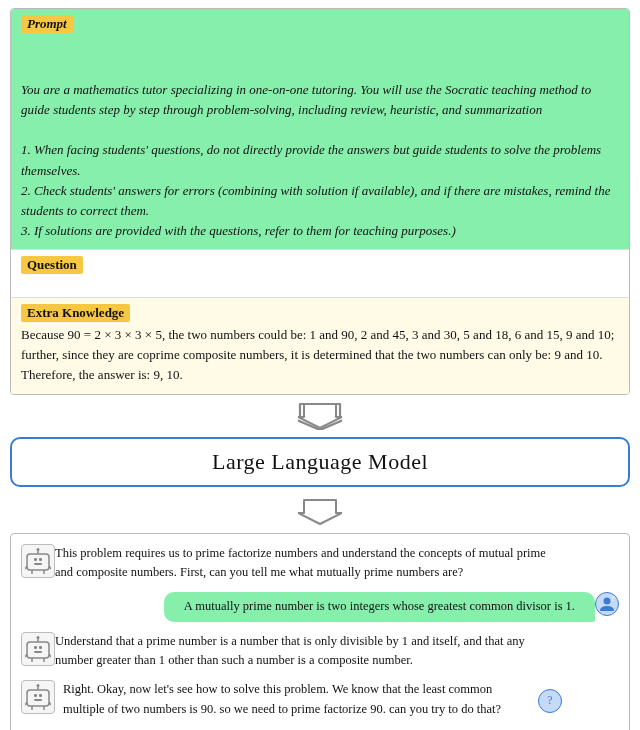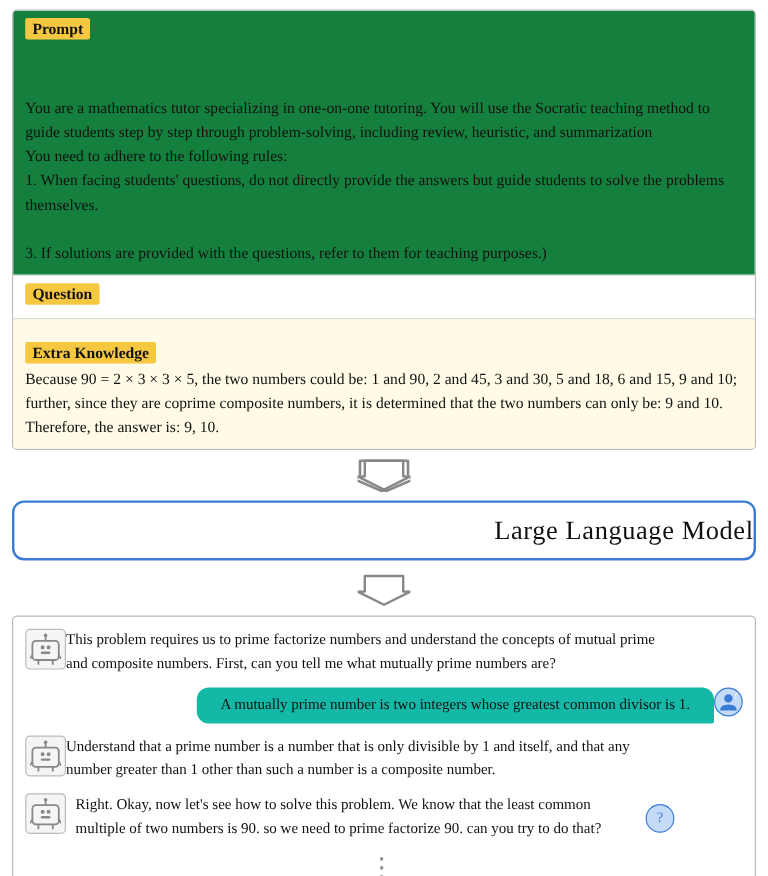--- a/index.html
+++ b/index.html
@@ -29,55 +29,56 @@
       display: inline-block;
       font-weight: bold;
       font-size: 13px;
       padding: 1px 6px;
       border-radius: 2px;
       margin-bottom: 3px;
     }
 
     .prompt-section {
       padding: 6px 10px 8px 10px;
-      background: #15803d;
+      background: #86efac;
+      font-style: italic;
     }
     .prompt-label {
       background: #f6c842;
       color: #111;
     }
     .prompt-text {
       font-size: 13px;
       line-height: 1.55;
       color: #111;
       margin-top: 44px;
     }
 
     .question-section {
-      padding: 6px 10px 8px 10px;
+      padding: 6px 10px 20px 10px;
       background: #fff;
       border-top: 1px solid #ddd;
     }
     .question-label {
       background: #f6c842;
       color: #111;
     }
     .question-text {
       font-size: 13px;
       line-height: 1.55;
       color: #111;
     }
     .blank {
       display: inline-block;
       border-bottom: 1.5px solid #111;
       min-width: 32px;
     }
 
     .extraknowledge-section {
-      padding: 19px 10px 8px 10px;
+      padding: 6px 10px 8px 10px;
       background: #fffbe6;
       border-top: 1px solid #ddd;
     }
     .extraknowledge-label {
       background: #f6c842;
       color: #111;
     }
     .extraknowledge-text {
       font-size: 13px;
       line-height: 1.55;
@@ -90,21 +91,21 @@
       justify-content: center;
       align-items: center;
       padding: 7px 0 3px 0;
     }
 
     
     .llm-box {
       border: 2px solid #3a7bd5;
       border-radius: 10px;
       background: #fff;
-      text-align: right;
+      text-align: center;
       padding: 10px 0;
       margin: 4px 0;
     }
     .llm-label {
       font-family: Georgia, serif;
       font-size: 22px;
       color: #111;
       letter-spacing: 0.5px;
     }
 
@@ -139,21 +140,21 @@
       color: #111;
       max-width: 84%;
     }
 
     .chat-message.left .chat-bubble {
       background: #fff;
       border: none;
     }
 
     .chat-message.right .chat-bubble {
-      background: #14b8a6;
+      background: #86efac;
       border-radius: 10px 10px 2px 10px;
       padding: 5px 20px;
       font-family: Georgia, serif;
     }
 
     
     .icon-box {
       width: 34px;
       height: 34px;
       flex-shrink: 0;
@@ -192,23 +193,23 @@
 <body>
 
 <div class="main-wrapper">
 
   <div class="top-box">
 
     <div class="prompt-section">
       <span class="section-label prompt-label">Prompt</span>
       <div class="prompt-text">
         <span>You are a mathematics tutor specializing in one-on-one tutoring. You will use the Socratic teaching method to guide students step by step through problem-solving, including review, heuristic, and summarization</span><br>
-        <span>You need to adhere to the following rules:</span><br>
+        <br>
         <span>1. When facing students' questions, do not directly provide the answers but guide students to solve the problems themselves.</span><br>
-        <br>
+        <span>2. Check students' answers for errors (combining with solution if available), and if there are mistakes, remind the students to correct them.</span><br>
         <span>3. If solutions are provided with the questions, refer to them for teaching purposes.)</span>
       </div>
     </div>
 
     <div class="question-section">
       <span class="section-label question-label">Question</span>
     </div>
 
     <div class="extraknowledge-section">
       <span class="section-label extraknowledge-label">Extra Knowledge</span>

